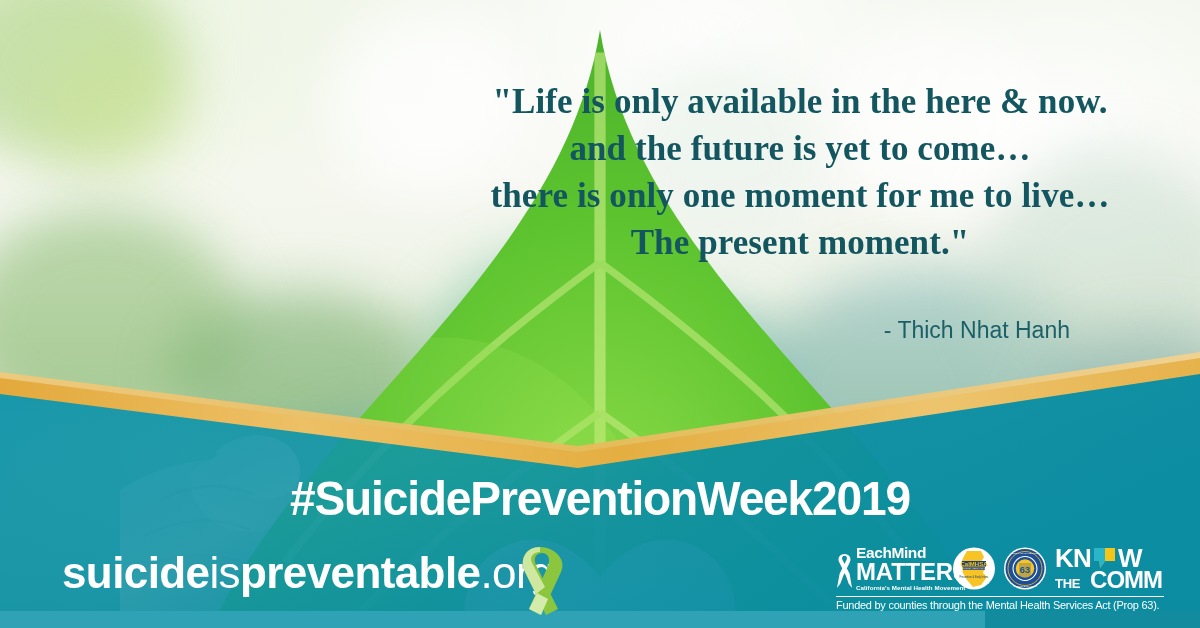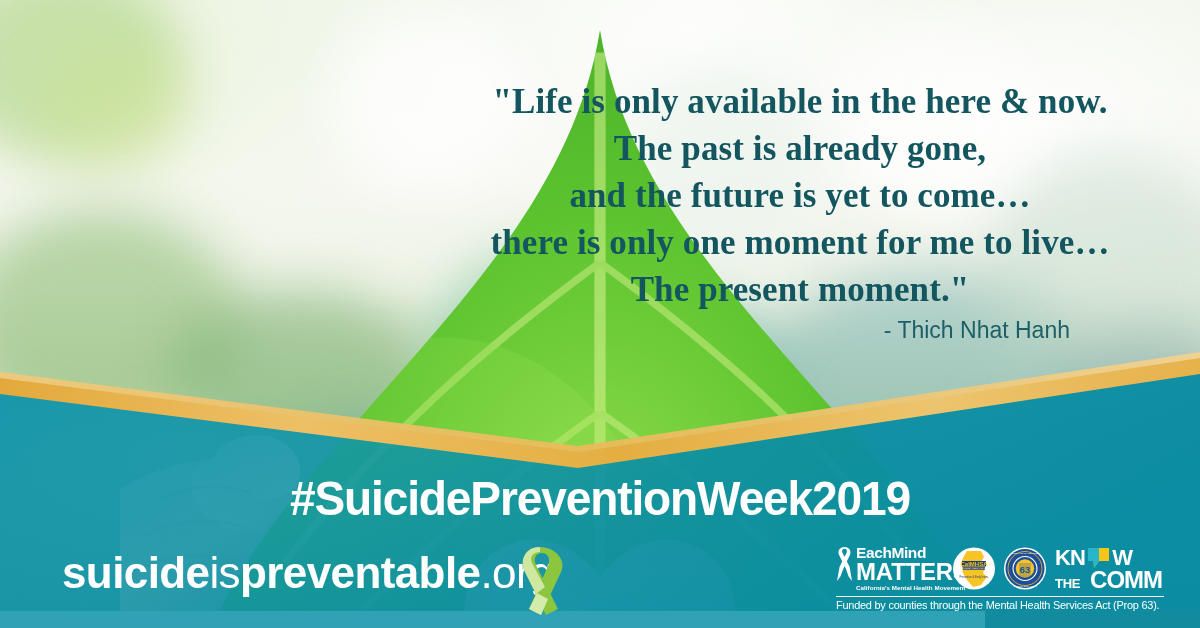--- a/index.html
+++ b/index.html
@@ -61,31 +61,31 @@
     letter-spacing:-.6px;}
   .urlblock .b{font-weight:700;}
   .urlblock .r{font-weight:400;}
 
   .ribbon{position:absolute;left:505px;top:541px;width:70px;height:82px;}
 
   
   .logos{position:absolute;left:836px;top:546px;width:330px;height:78px;}
   .logorow{position:absolute;left:0;top:0;width:330px;height:45px;display:flex;align-items:center;}
 
-  .eachmind{display:flex;align-items:flex-start;gap:3px;width:110px;}
+  .eachmind{display:flex;align-items:flex-end;gap:3px;width:110px;}
   .em-ribbon{width:17px;height:40px;flex:0 0 17px;}
   .em-text{color:#fff;line-height:1;}
   .em-l1{font-size:15.5px;font-weight:700;letter-spacing:-.4px;}
   .em-l2{font-size:24px;font-weight:700;letter-spacing:-.2px;margin-top:-1px;}
   .em-l3{font-size:6.2px;font-weight:700;letter-spacing:.05px;margin-top:1.5px;}
 
   .calmhsa{width:46px;height:43px;margin-left:5px;}
   .seal{width:46px;height:43px;margin-left:5px;}
   .kts{margin-left:7px;color:#fff;line-height:1;width:98px;}
-  .kts-r1{display:flex;align-items:center;font-size:22px;font-weight:700;letter-spacing:-.8px;height:25px;}
+  .kts-r1{display:flex;align-items:center;font-size:26px;font-weight:700;letter-spacing:-.8px;height:25px;}
   .kts-r2{display:flex;align-items:baseline;gap:10px;margin-top:-2px;}
   .kts-the{font-size:13px;font-weight:700;letter-spacing:-.3px;}
   .kts-signs{font-size:24px;font-weight:700;letter-spacing:-1px;}
 
   .fundline{position:absolute;left:0;top:50px;width:328px;border-top:1.2px solid #ffffff;}
   .fundtext{position:absolute;left:0;top:53px;width:330px;color:#ffffff;
     font-size:11.3px;font-weight:400;letter-spacing:-.25px;white-space:nowrap;
     transform:scaleX(.97);transform-origin:left center;}
 </style>
 </head>
@@ -183,21 +183,20 @@
                C192,192 200,204 194,218 C188,232 169,232 160,216 Z" fill="url(#heartglow)" transform="translate(0,-46) scale(1,1)"></path>
 
       <path d="M155,178 L150,206 L172,206 L166,178 Z" fill="#fff6c0" opacity=".55"></path>
 
       <path d="M160,300 C160,320 159,336 156,352" stroke="#2f8b22" stroke-width="4" fill="none"></path>
     </svg>
   </div>
 
   <div class="quote">
     <span class="line">"Life is only available in the here &amp; now.</span>
-    <span class="line">The past is already gone,</span>
     <span class="line">and the future is yet to come…</span>
     <span class="line">there is only one moment for me to live…</span>
     <span class="line">The present moment."</span>
   </div>
   <div class="attrib">- Thich Nhat Hanh</div>
 
   <svg class="lower" viewBox="0 0 1200 628">
     <defs>
       <linearGradient id="tealg" x1="0" y1="0" x2="1" y2="0.4">
         <stop offset="0%" stop-color="#0e93ab" stop-opacity="0.94"></stop>

